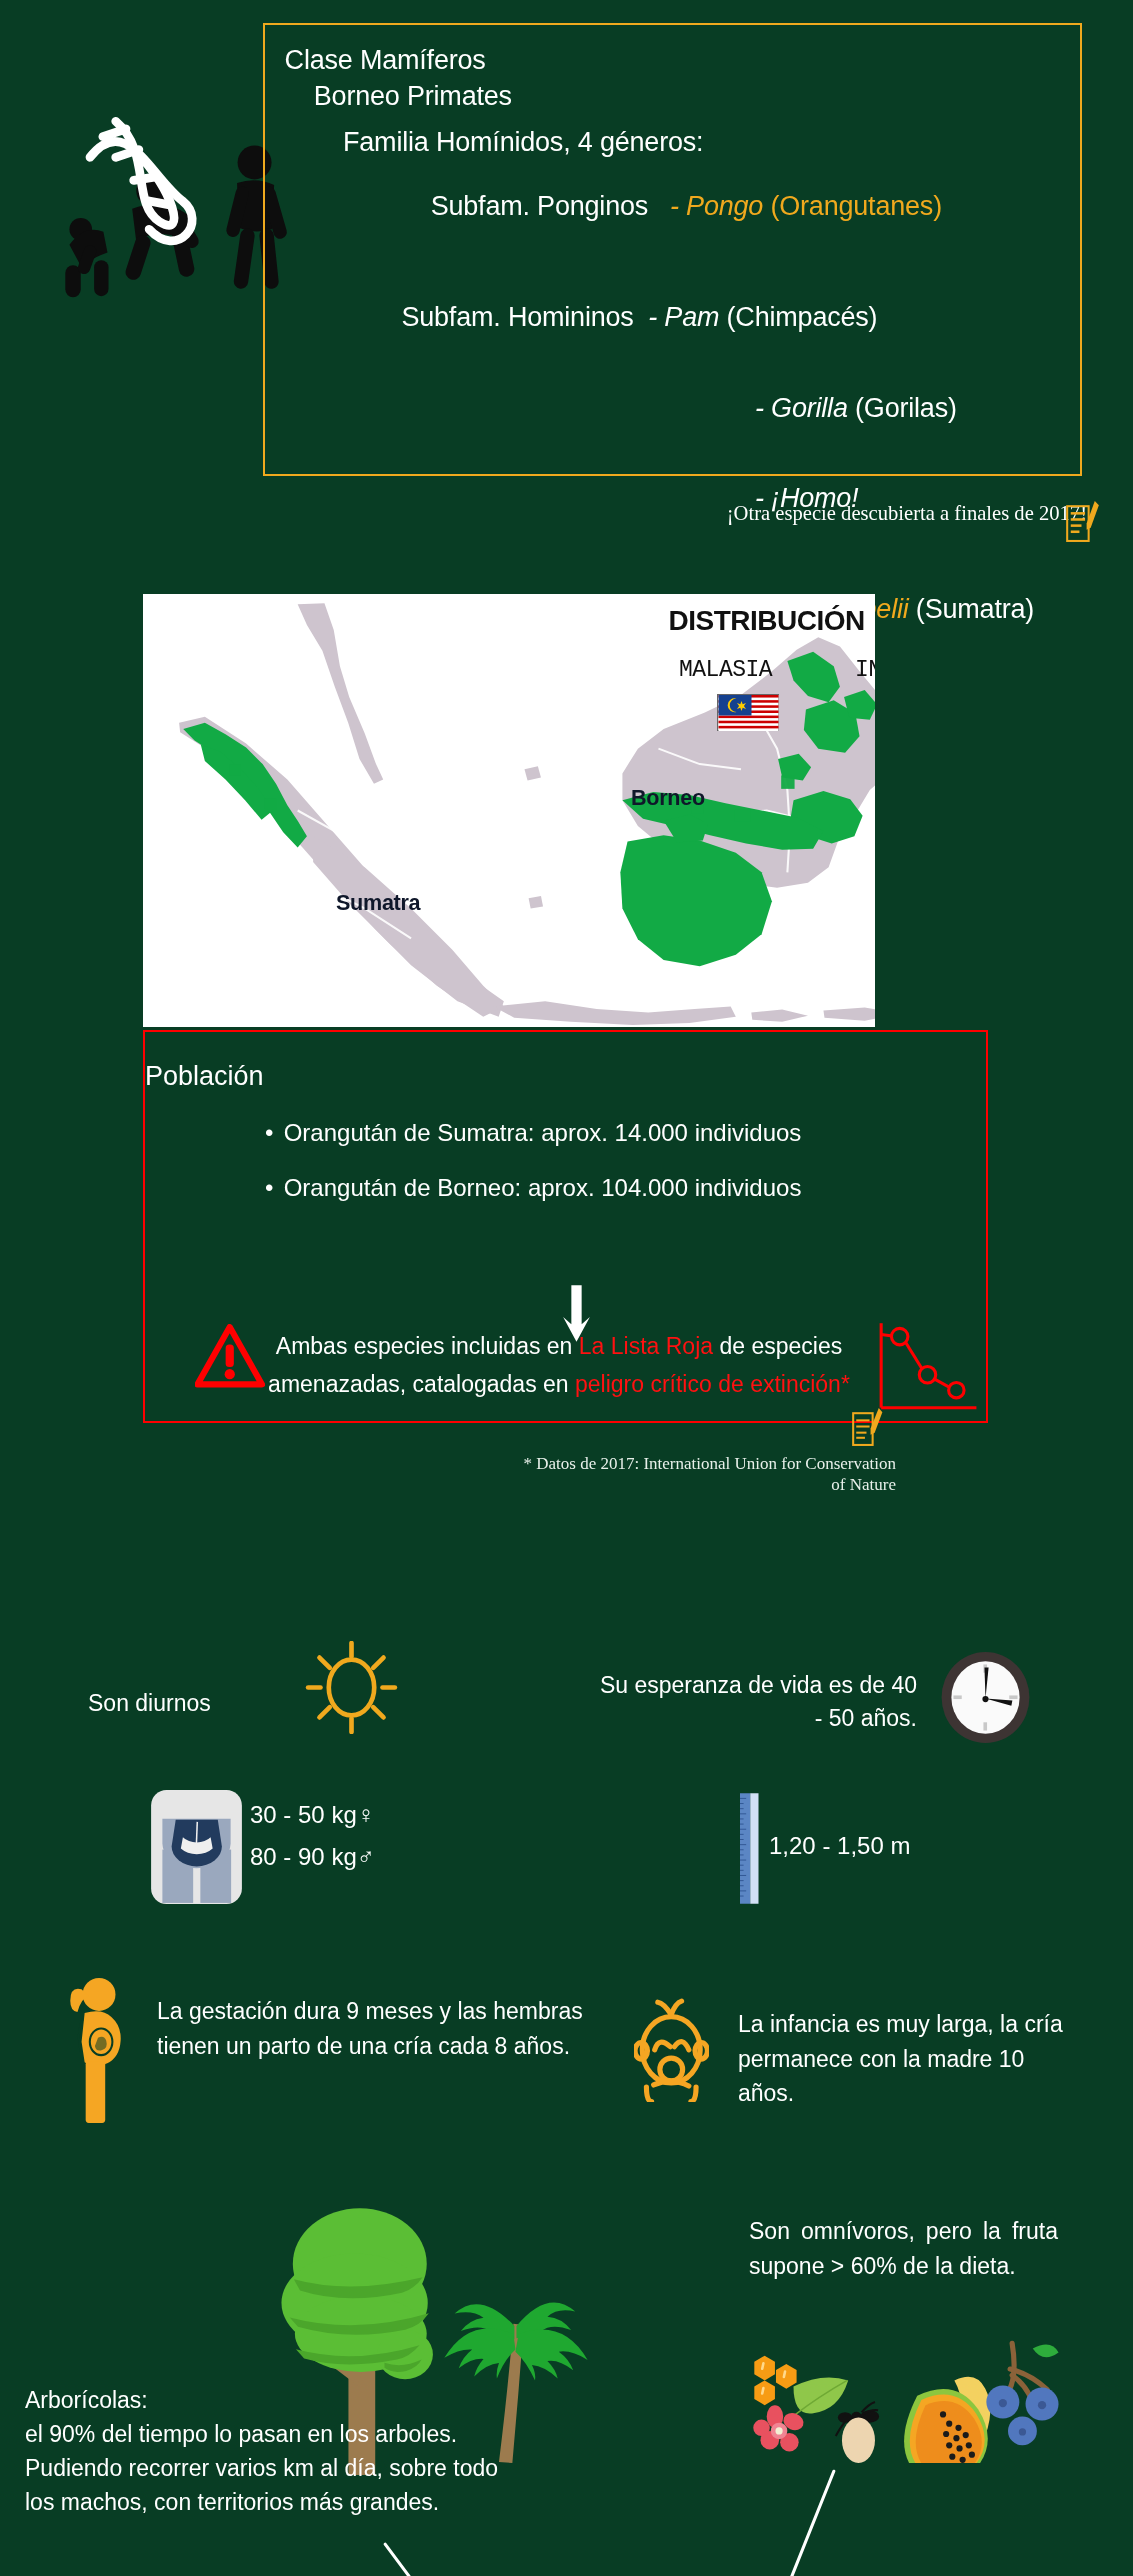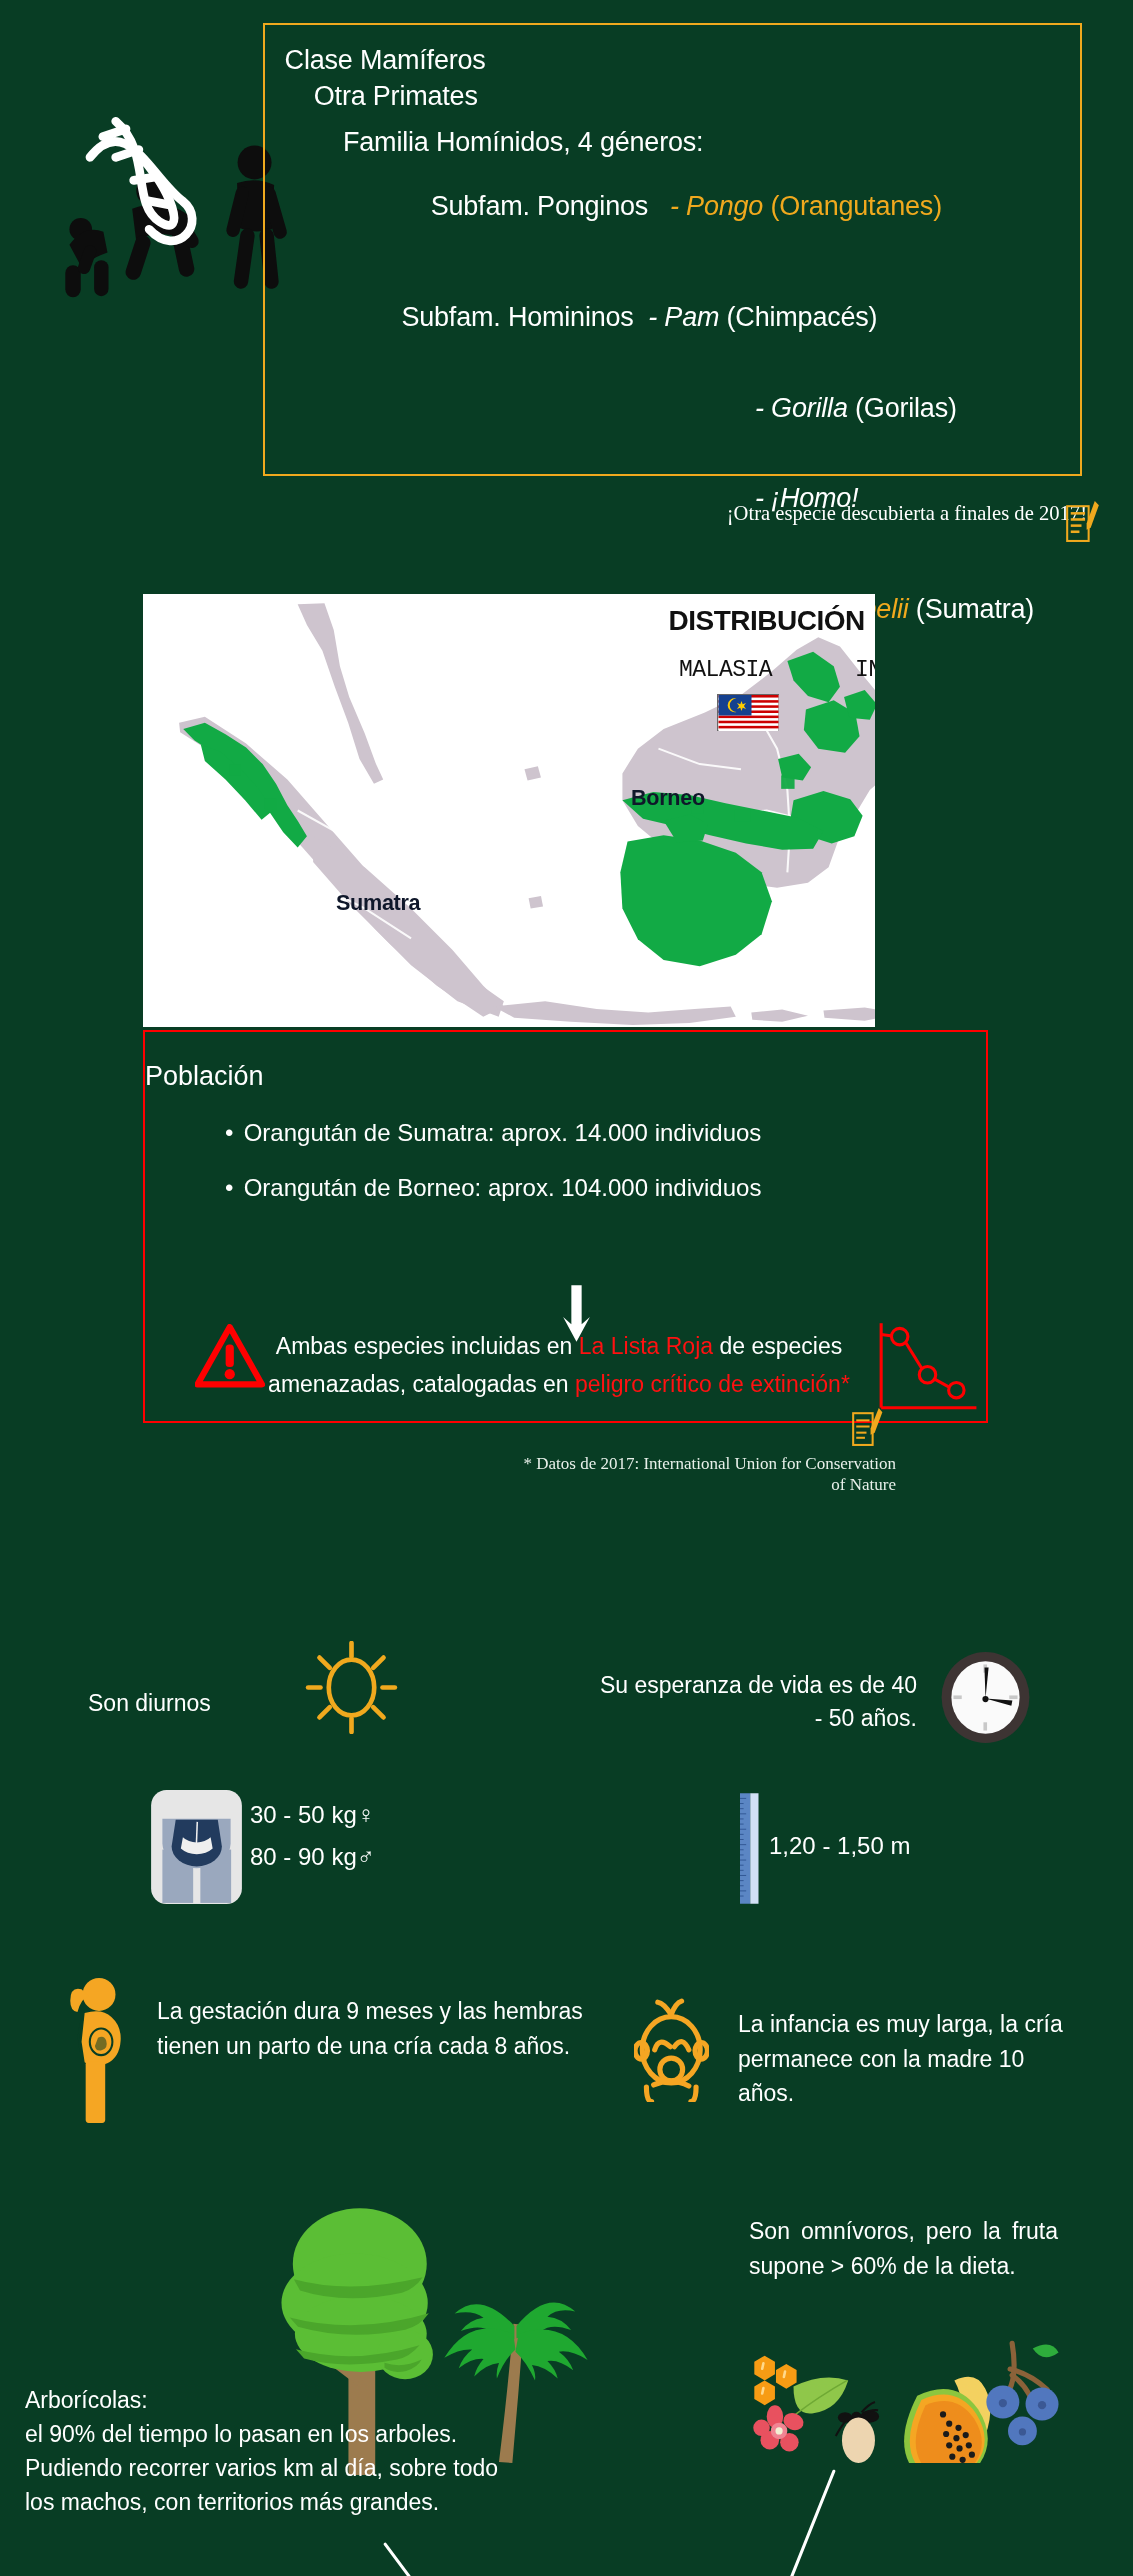--- a/index.html
+++ b/index.html
@@ -78,21 +78,21 @@
 
   
   .pop-box {
     left: 143px; top: 1030px; width: 845px; height: 393px;
     border: 2.6px solid #FF0000;
   }
   .pop-title {
     text-align: left; color: #fff; font-size: 27px; margin-top: 29px;
   }
   .pop-item {
-    color: #fff; font-size: 24px; margin-top: 27px; padding-left: 80px;
+    color: #fff; font-size: 24px; margin-top: 27px; padding-left: 120px;
   }
   .pop-item::before { content: "\2022"; margin-right: 10.3px; }
   .arrow-down { left: 559px; top: 1285px; width: 35px; height: 57px; }
   .warn-tri { left: 195px; top: 1324px; width: 70px; height: 64px; }
   .redlist-text {
     left: 268px; top: 1328px; width: 582px;
     text-align: center; color: #fff; font-size: 23px; line-height: 1.65;
   }
   .red { color: #FF1111; }
   .node-graph { left: 876px; top: 1321px; width: 103px; height: 93px; }
@@ -185,21 +185,21 @@
         <path d="M120 130 L165 115"></path>
         <path d="M155 175 L198 168"></path>
         <path d="M185 215 L222 222"></path>
       </g>
     </svg>
   </div>
 
   <div class="abs tax-box">
     <div style="padding:21.6px 0 0 19.6px;">
       <div class="tax-line">Clase Mamíferos</div>
-      <div class="tax-line" style="margin-top:9.3px">    Otra Primates</div>
+      <div class="tax-line" style="margin-top:9.3px">    Borneo Primates</div>
       <div class="tax-line" style="margin-top:18px">        Familia Homínidos, 4 géneros:</div>
       <div class="tax-line" style="margin-top:9.3px">
         <span>            Subfam. Ponginos</span><span>   </span><span class="accent ital">- Pongo</span><span class="accent"> </span><span class="accent">(Orangutanes)</span>
       </div>
 
       <div class="tax-line" style="margin-top:28px">
         <span>        Subfam. Homininos</span><span>  </span><span class="ital">- Pam</span><span> </span><span>(Chimpacés)</span>
       </div>
       <div class="tax-line" style="margin-top:8.2px; text-align:left; padding-left:412px;">
         <span class="ital">- Gorilla</span><span> </span><span>(Gorilas)</span>

